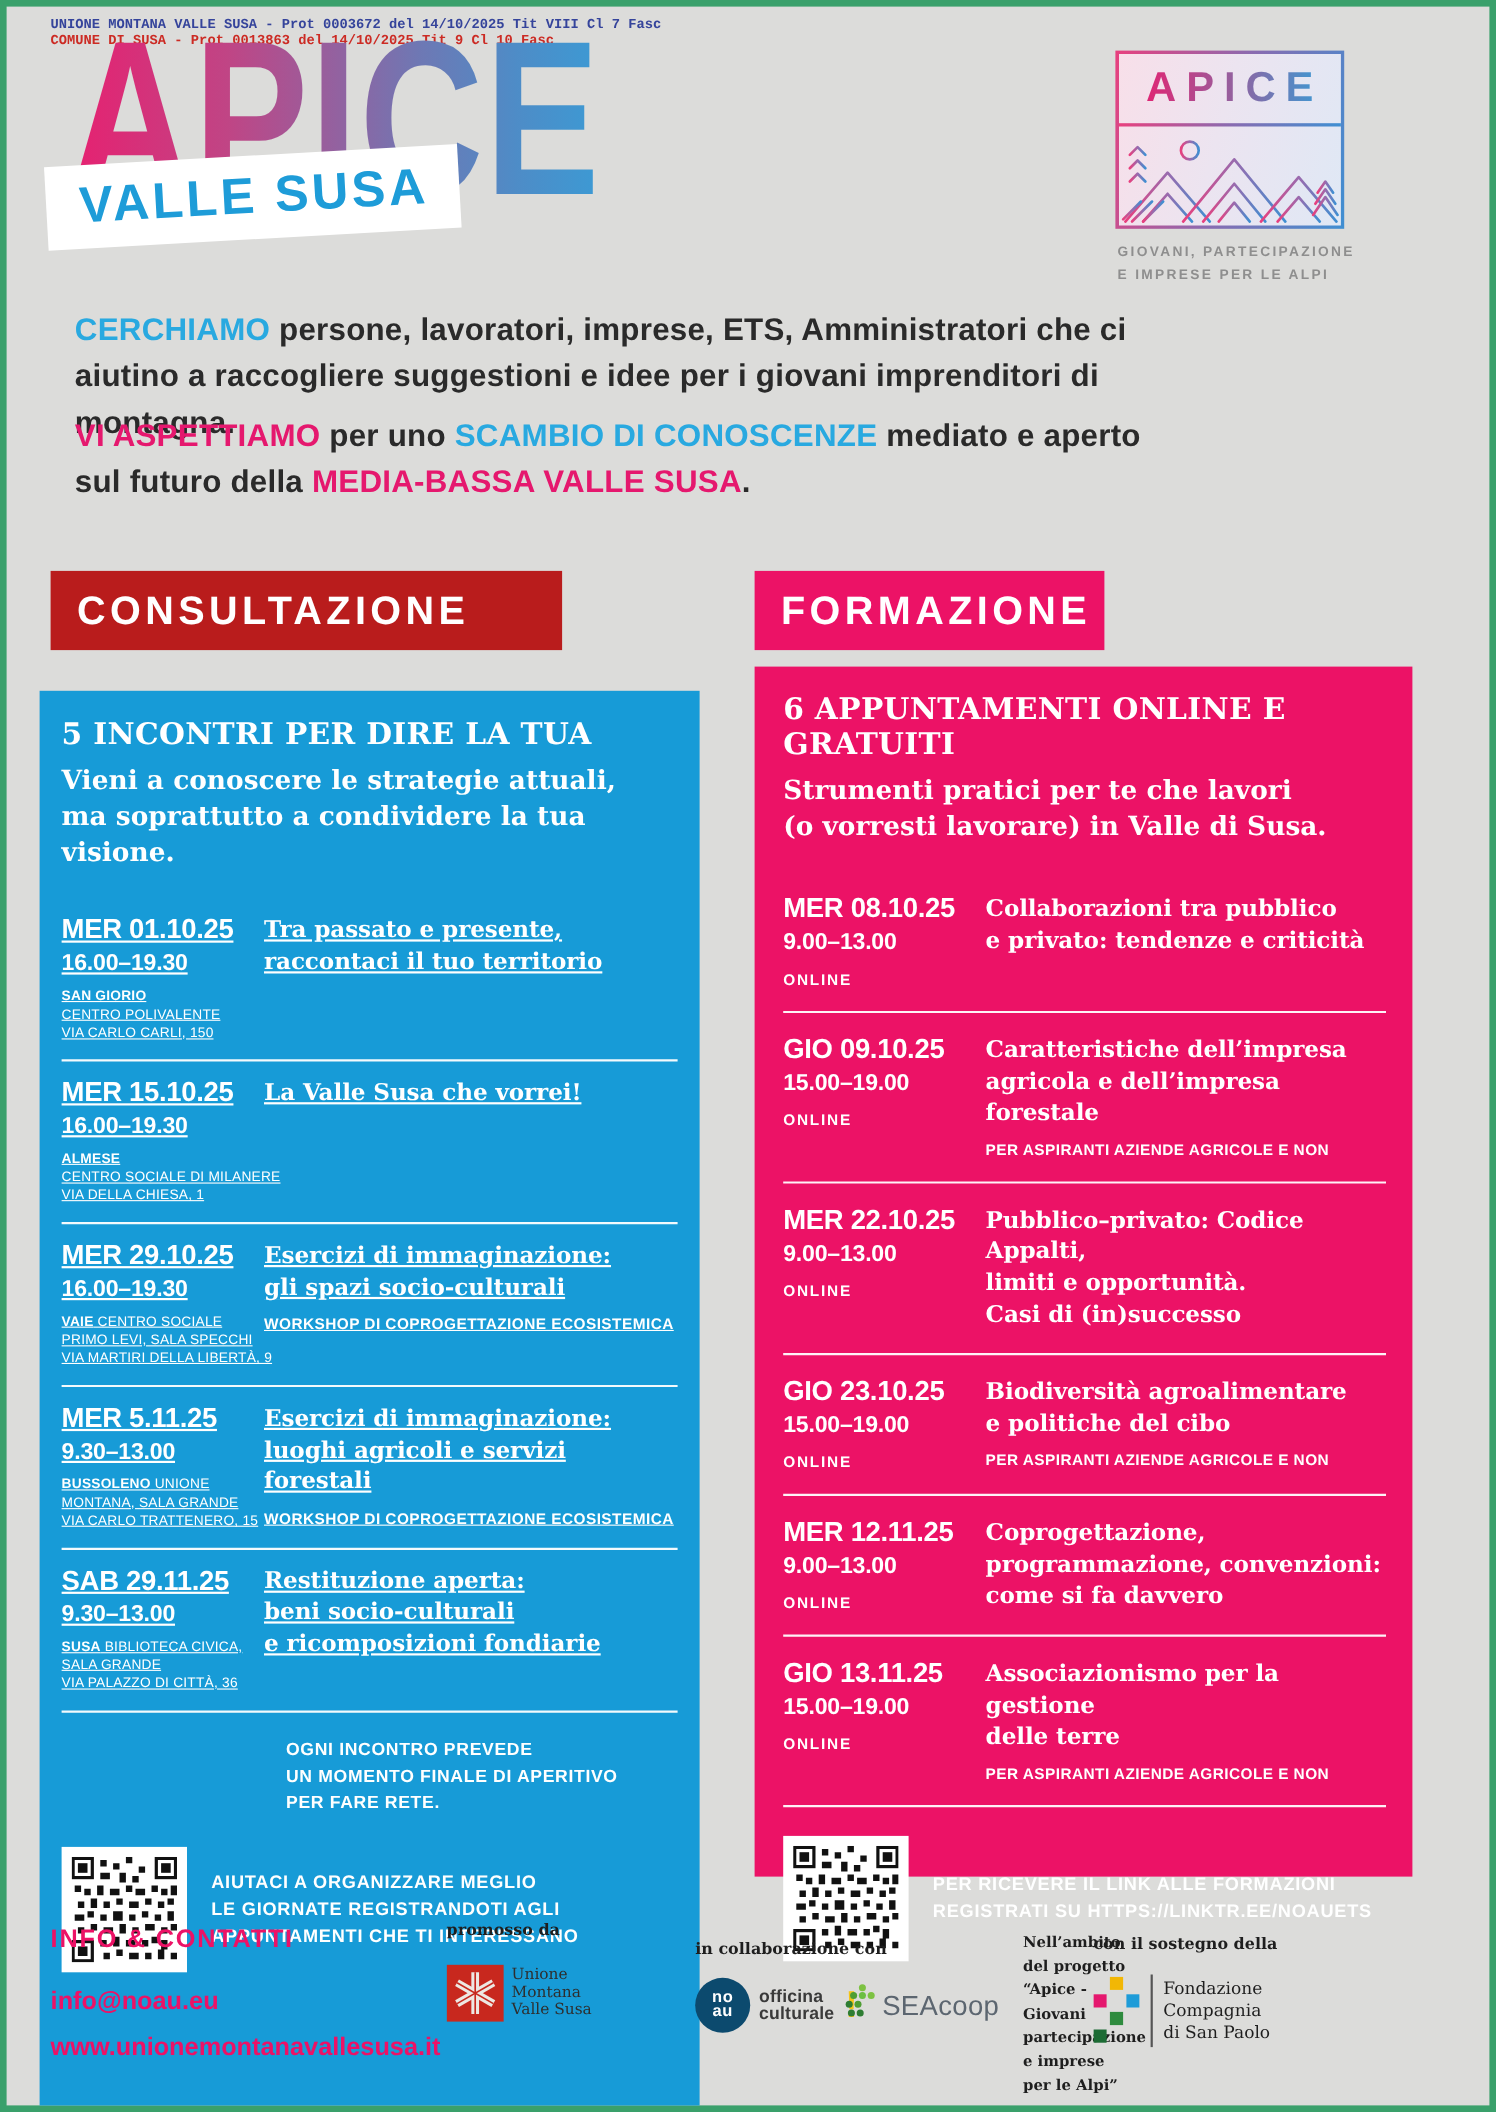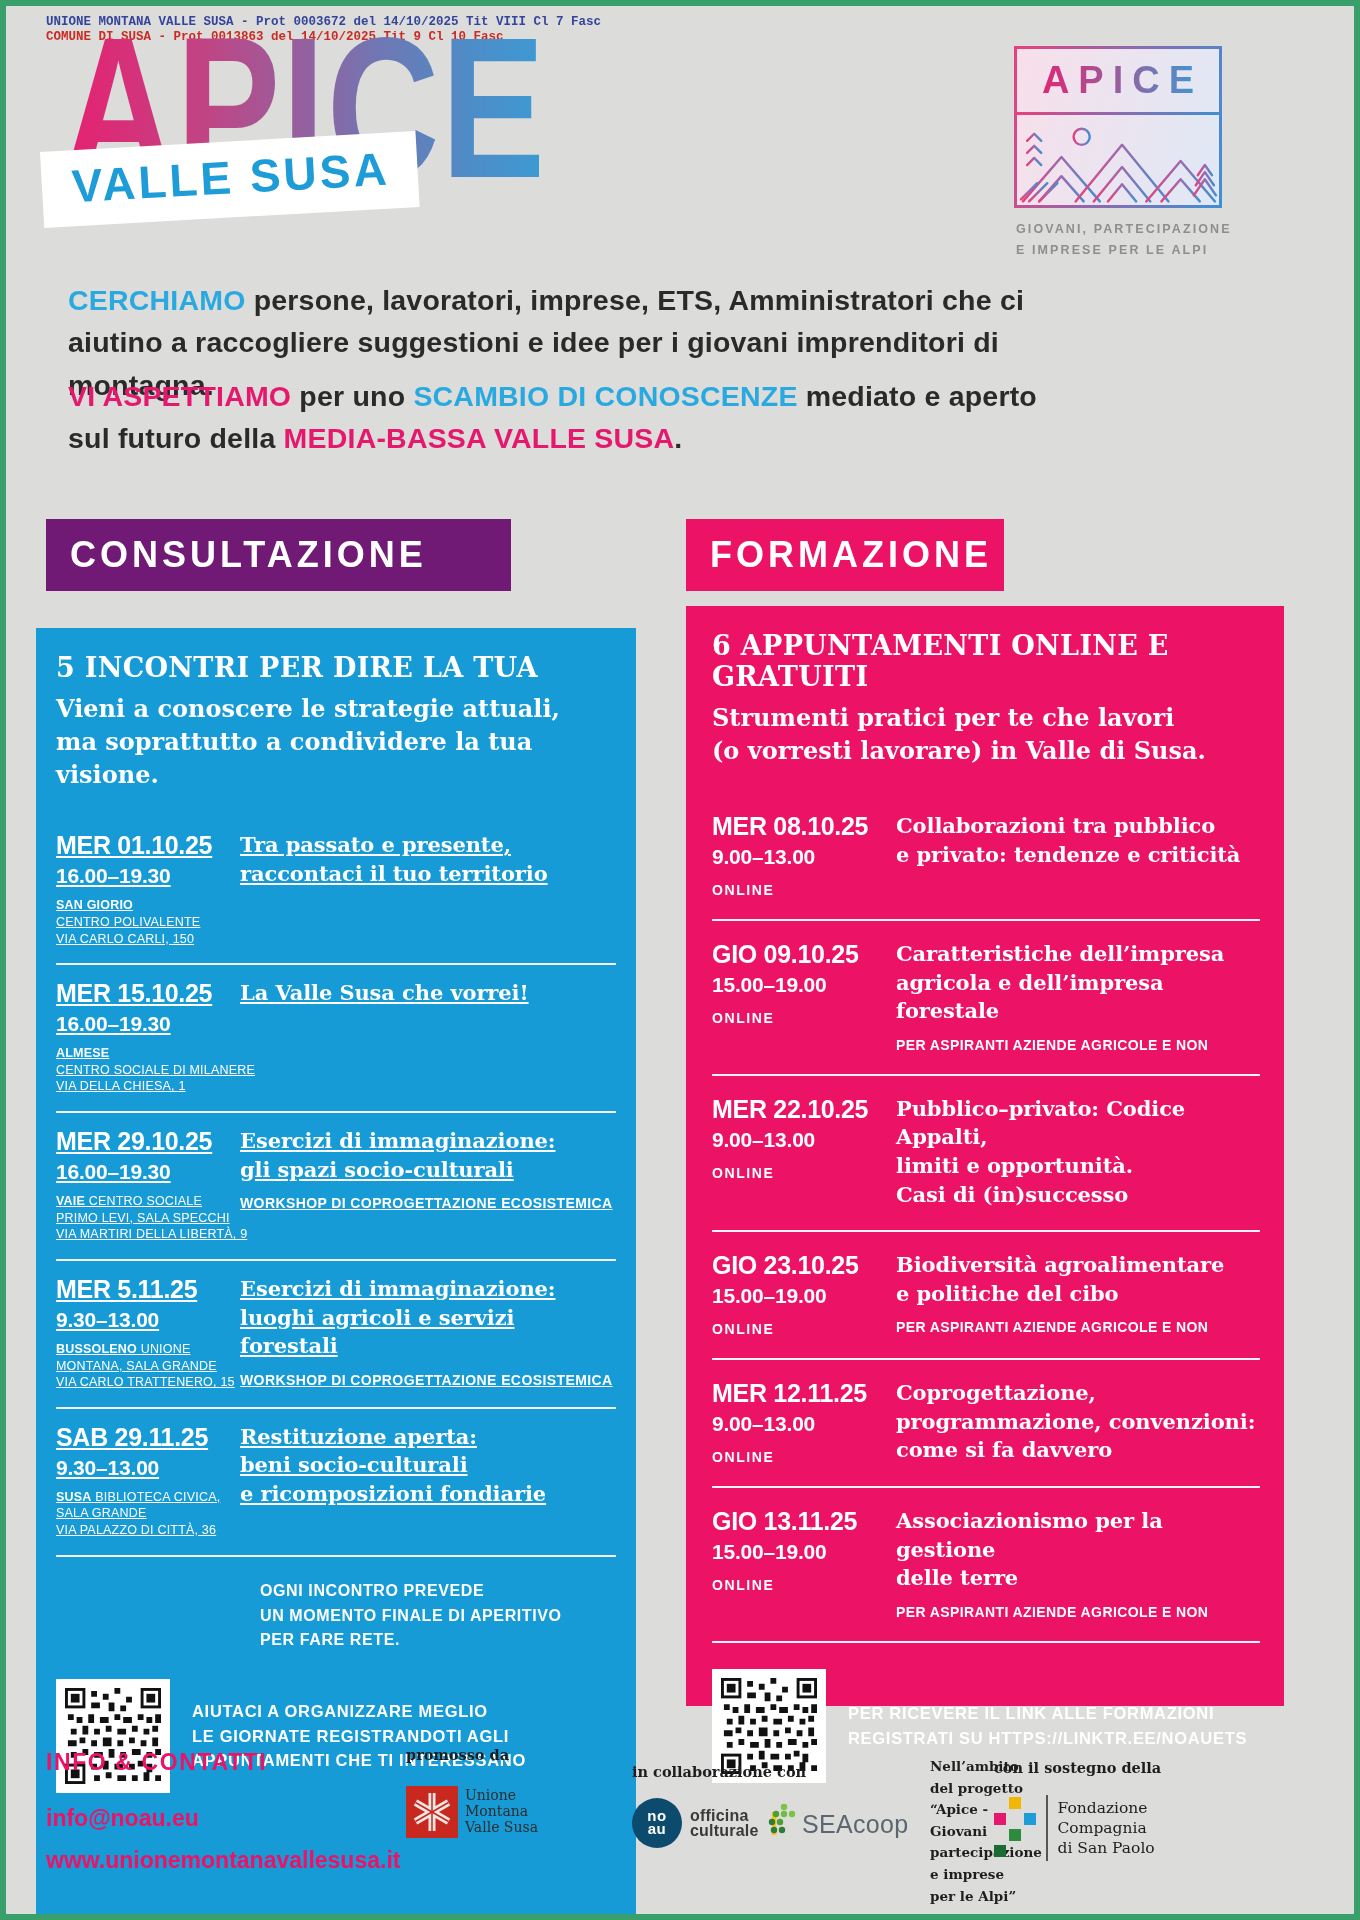--- a/index.html
+++ b/index.html
@@ -46,21 +46,21 @@
 
   
   .intro-p { position:absolute; left:62px; width:992px; font-size:28.5px; font-weight:700; line-height:1.5; letter-spacing:0.2px; color:#2A2A2A; }
   .intro-p1 { top:244px; }
   .intro-p2 { top:340px; }
   .cyan { color:#29A9E0; }
   .magenta { color:#E5186E; }
 
   
   .col-bar { position:absolute; top:513px; height:72px; color:#fff; display:flex; align-items:center; padding-left:24px; box-sizing:border-box; font-size:36px; font-weight:800; letter-spacing:4px; }
-  .col-bar-blue { left:40px; width:465px; background:#701a75; }
+  .col-bar-blue { left:40px; width:465px; background:#b91c1c; }
   .col-bar-pink { left:680px; width:318px; background:#EC1266; }
 
   
   .panel { position:absolute; top:600px; color:#fff; box-sizing:border-box; }
   .panel-blue { left:30px; width:600px; height:1405px; background:#179BD7; padding:24px 20px 0 20px;margin-top:22px; }
   .panel-pink { left:680px; width:598px; height:1100px; background:#EC1266; padding:24px 24px 0 26px; }
 
   .panel-intro-title { font-family:"DejaVu Serif", serif; font-weight:bold; font-size:27px; letter-spacing:0.3px; margin-bottom:9px; }
   .panel-intro-text  { font-family:"DejaVu Serif", serif; font-weight:bold; font-size:24px; line-height:1.38; }
   .panel-blue .panel-intro-text { max-width:512px; }

